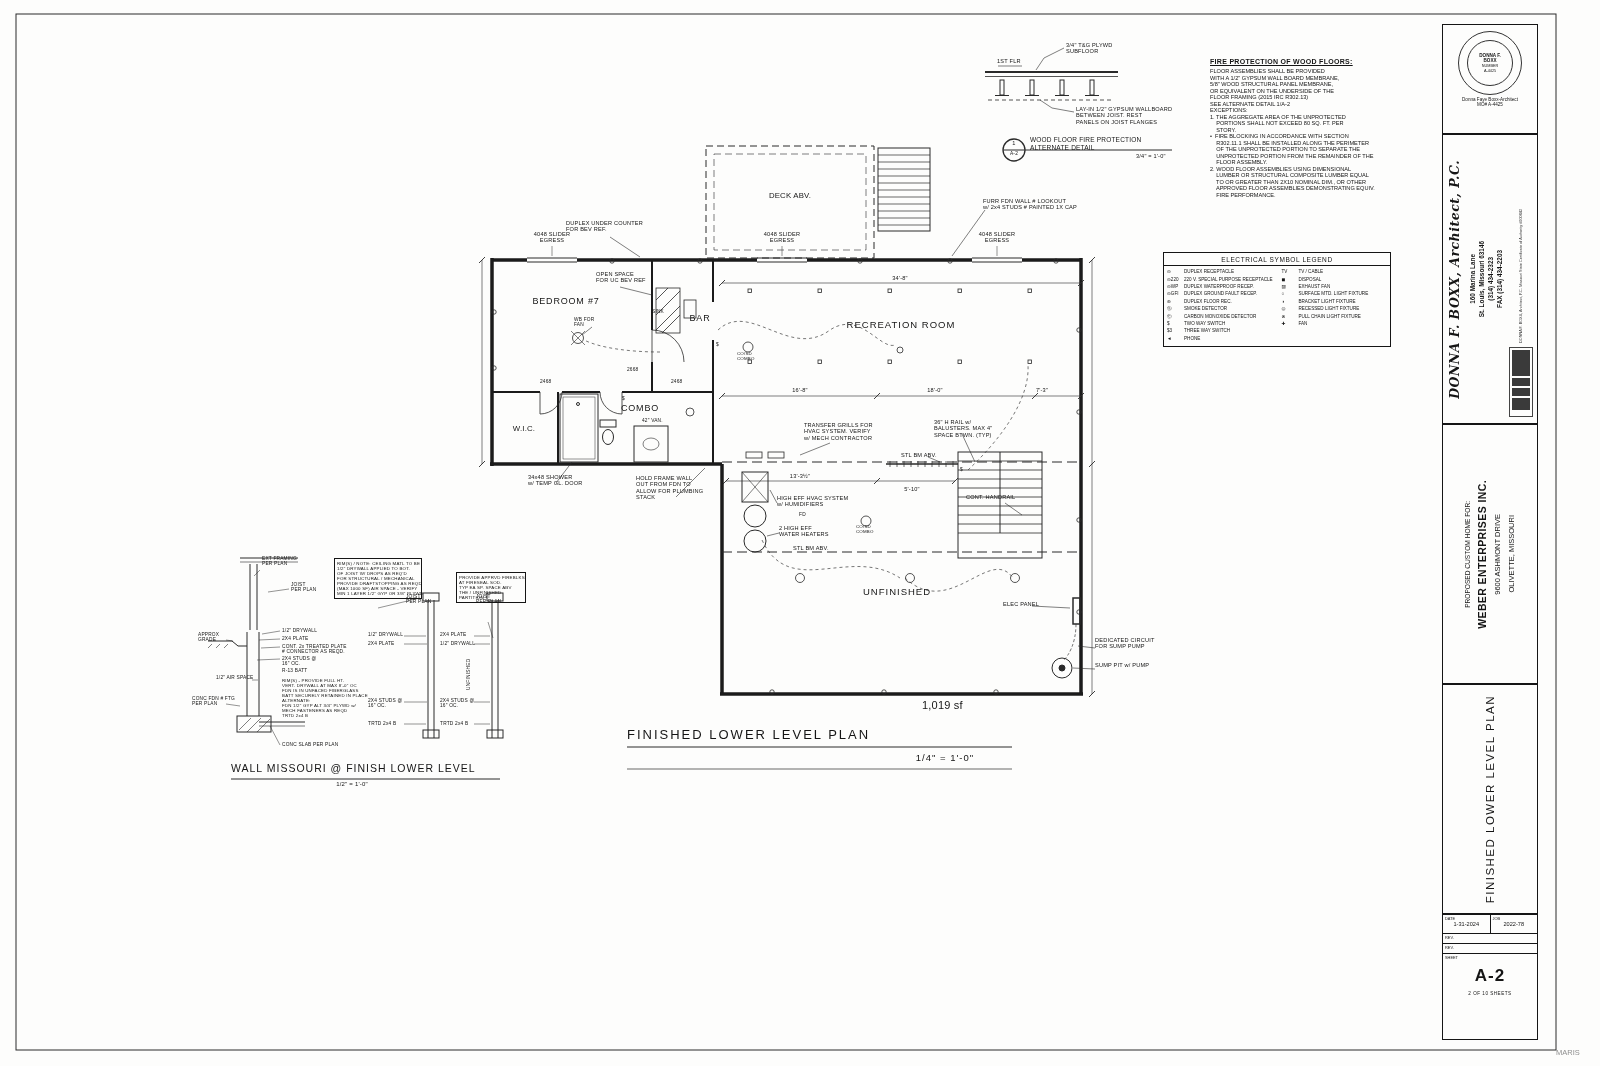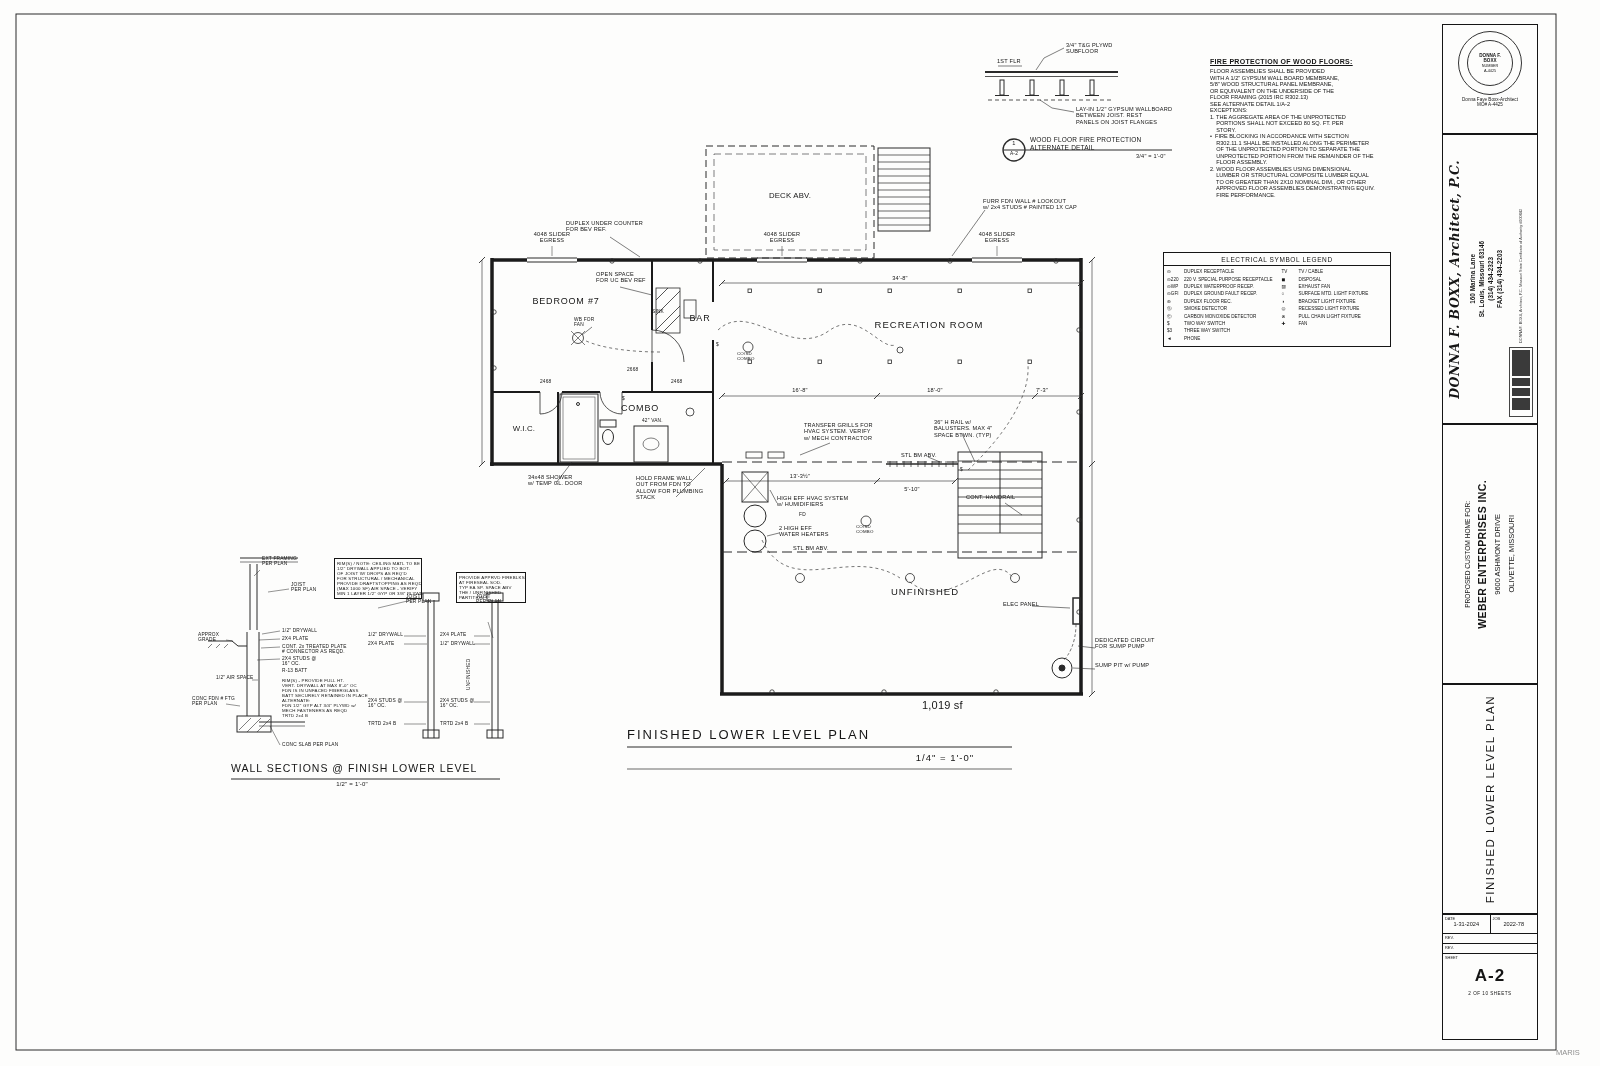--- a/index.html
+++ b/index.html
@@ -8,21 +8,21 @@
   svg{position:absolute;left:0;top:0;}
   .t{position:absolute;white-space:pre;color:#151515;letter-spacing:.2px;
      font-family:"Liberation Sans",sans-serif;font-size:6px;line-height:6.8px;}
   .c{transform:translateX(-50%);text-align:center;}
   .s42{font-size:4.4px;line-height:5px;}
   .s45{font-size:4.8px;line-height:5.4px;}
   .s55{font-size:5.6px;line-height:6.4px;}
   .s65{font-size:6.5px;line-height:7.4px;}
   .s8{font-size:7.8px;line-height:8.6px;}
   .s9{font-size:9px;line-height:10px;letter-spacing:.8px;}
-  .s95{font-size:9.5px;line-height:10.5px;letter-spacing:1px;margin-left:28px;}
+  .s95{font-size:9.5px;line-height:10.5px;letter-spacing:1px;}
   .boxed{border:.7px solid #151515;padding:2px;}
   .vrot{transform:rotate(-90deg);transform-origin:left top;}
   
   .firenotes{position:absolute;left:1210px;top:58px;width:192px;}
   .firenotes .fn-title{font-size:7px;font-weight:bold;text-decoration:underline;letter-spacing:.3px;}
   .firenotes .fn-body{font-size:5.6px;line-height:6.5px;white-space:pre;margin-top:3px;}
   
   .legend{position:absolute;left:1163px;top:252px;width:226px;border:1px solid #151515;background:#fdfdfc;}
   .legend-title{font-size:6.5px;text-align:center;border-bottom:1px solid #151515;padding:2.5px 0;letter-spacing:.6px;}
   .legend-body{display:flex;padding:2px 3px 4px 3px;}
@@ -543,21 +543,21 @@
 <span class="t s55 c" style="left:800px;top:387px">16'-8"</span>
 <span class="t s55 c" style="left:935px;top:387px">18'-0"</span>
 <span class="t s55 c" style="left:1042px;top:387px">7'-3"</span>
 <span class="t s55 c" style="left:800px;top:473px">13'-3½"</span>
 <span class="t s55 c" style="left:912px;top:486px">5'-10"</span>
 
 <span class="t ul-title" style="left:627px;top:727px;font-size:13px;line-height:15px;letter-spacing:2px">FINISHED LOWER LEVEL PLAN</span>
 <span class="t" style="left:922px;top:699px;font-size:11px;line-height:12px">1,019 sf</span>
 <span class="t c" style="left:945px;top:752px;font-size:9.5px;line-height:11px;letter-spacing:1px">1/4" = 1'-0"</span>
 
-<span class="t ul-title" style="left:231px;top:762px;font-size:10.5px;line-height:12px;letter-spacing:1px">WALL SECTIONS @ FINISH LOWER LEVEL</span>
+<span class="t ul-title" style="left:231px;top:762px;font-size:10.5px;line-height:12px;letter-spacing:1px">WALL MISSOURI @ FINISH LOWER LEVEL</span>
 <span class="t c" style="left:352px;top:781px;font-size:6px">1/2" = 1'-0"</span>
 <div class="t s42 boxed" style="left:334px;top:558px;width:82px">RIM(S) / NOTE: CEILING MATL TO BE
 1/2" DRYWALL APPLIED TO BOT.
 OF JOIST W/ DROPS AS REQ'D
 FOR STRUCTURAL / MECHANICAL
 PROVIDE DRAFTSTOPPING AS REQD
 (MAX 1000 SF) AIR SPACE - VERIFY
 MIN 1 LAYER 1/2" GYP OR 3/8" PLYWD</div>
 <div class="t s42 boxed" style="left:456px;top:572px;width:64px">PROVIDE APPRVD FIREBLKS
 AT FIRESEAL SOD.

